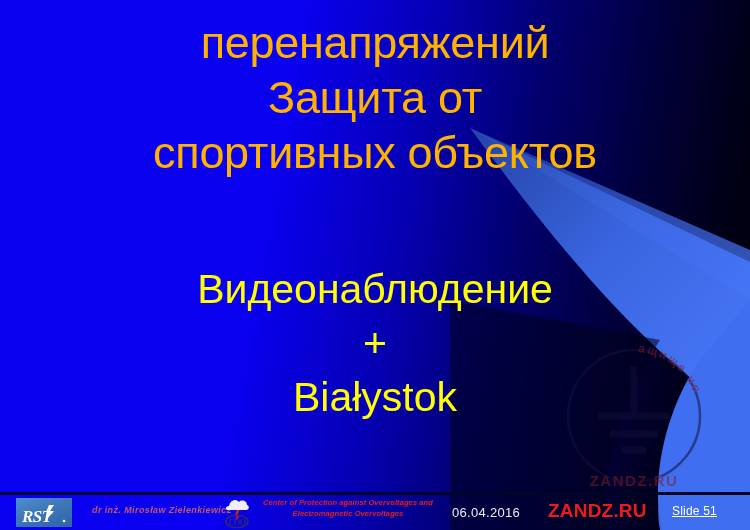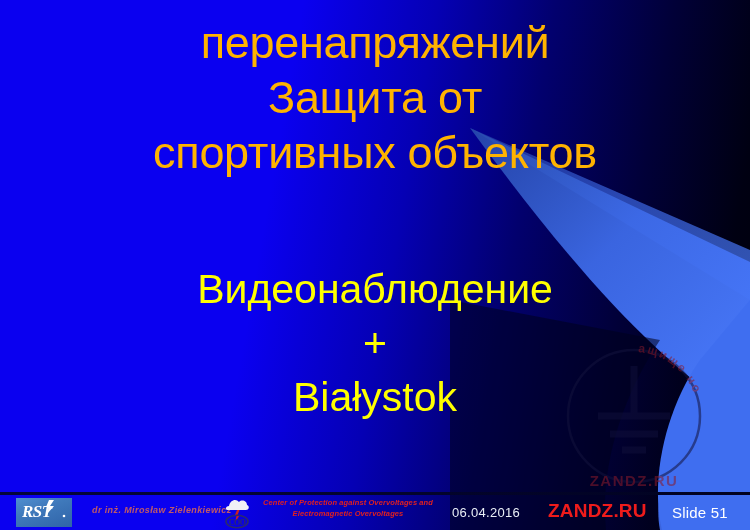--- a/index.html
+++ b/index.html
@@ -90,21 +90,21 @@
     height: 35px;
   }
   .rst-logo {
     position: absolute;
     left: 16px;
     top: 3px;
     width: 56px;
     height: 29px;
     background: linear-gradient(160deg,#4f8fd0 0%,#3f79bb 40%,#2f63a8 100%);
     display: flex;
-    align-items: flex-start;
+    align-items: flex-end;
     justify-content: center;
     text-decoration: underline;
   }
   .rst-logo svg { display: block; }
   .author {
     position: absolute;
     left: 92px;
     top: 10px;
     font-size: 9px;
     font-style: italic;
@@ -148,23 +148,24 @@
     top: 5px;
     font-size: 19px;
     font-weight: bold;
     color: #ee1b1b;
     letter-spacing: 0.2px;
   }
   .slide-number {
     position: absolute;
     left: 672px;
     top: 9px;
-    font-size: 15px;
+    font-size: 12px;
     color: #ffffff;
     letter-spacing: 0.2px;
+    text-decoration: underline;
   }
 </style>
 </head>
 <body>
 
 <div class="slide">
 
   <div class="bg-base"></div>
 
   <svg class="bg-swoosh-svg" viewBox="0 0 750 530" preserveAspectRatio="none">

